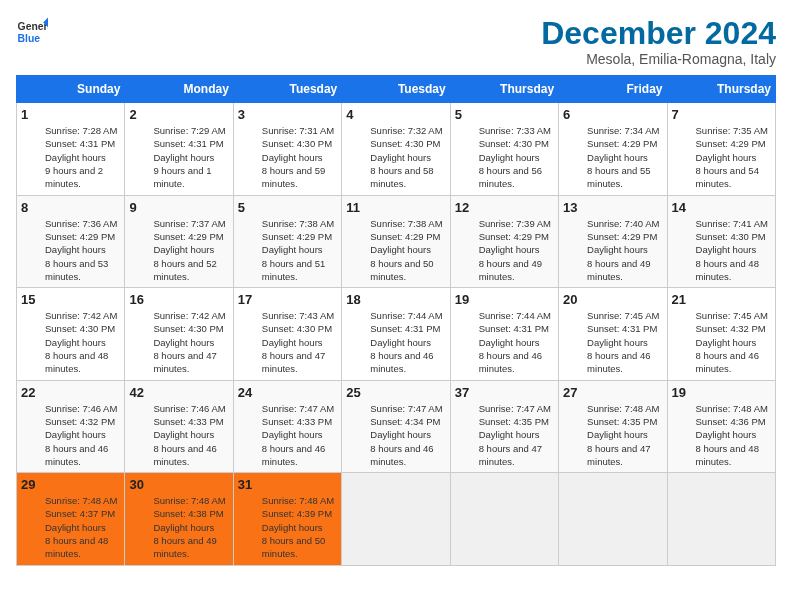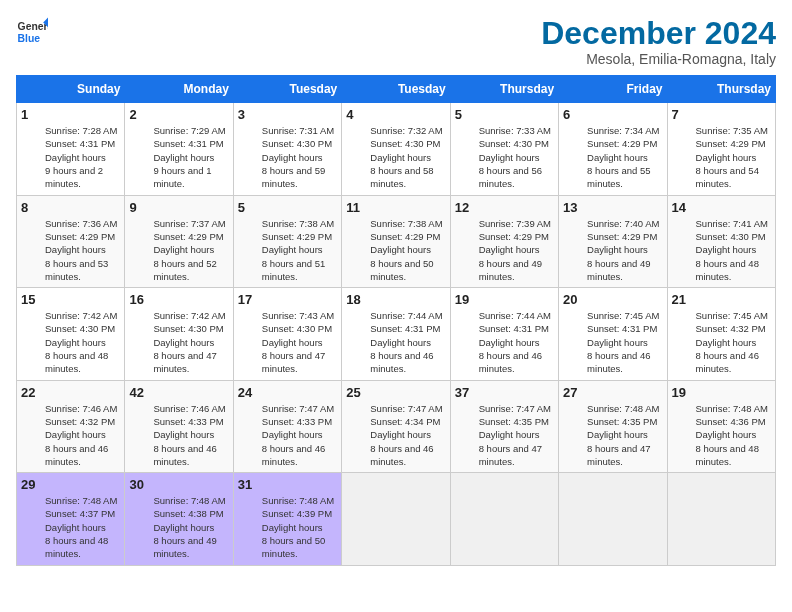--- a/index.html
+++ b/index.html
@@ -77,21 +77,21 @@
       line-height: 1.4;
       margin-left: 24px;
     }
     .empty-cell {
       background: #f0f0f0 !important;
     }
     tbody tr:last-child td {
       background: #f0f0f0;
     }
     tbody tr:last-child td.has-data {
-      background: #c4b5fd;
+      background: #f97316;
     }
   </style>
 </head>
 <body>
 
 <div class="header-area">
   <div class="logo">
     <svg class="logo-icon" viewBox="0 0 40 40">
       <text x="2" y="18" font-size="13" font-weight="bold" fill="#333">General</text>
       <text x="2" y="32" font-size="13" font-weight="bold" fill="#1a73e8">Blue</text>

